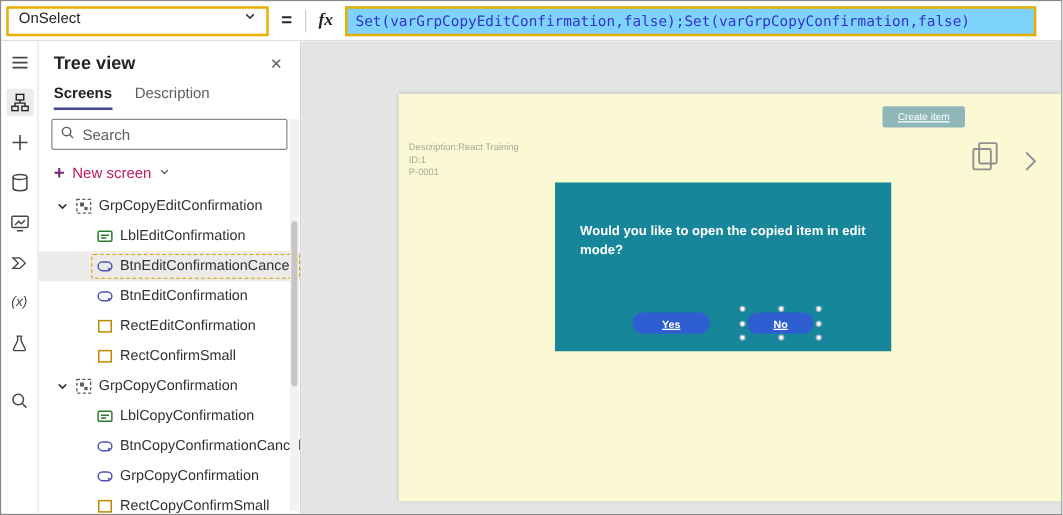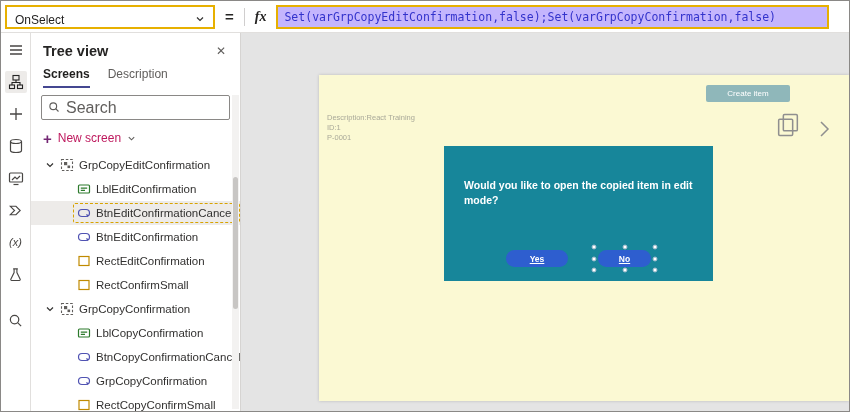--- a/index.html
+++ b/index.html
@@ -20,42 +20,42 @@
     height:32px; flex:0 0 32px;
     display:flex; align-items:center;
     gap:6px; padding:0 4px;
     background:#fff;
     border-bottom:1px solid #e1dfdd;
   }
   .prop-select {
     width:210px; height:24px;
     border:2px solid var(--highlight-yellow,#e7b000);
     background:#fff;
-    display:flex; align-items:flex-end; justify-content:space-between;
+    display:flex; align-items:flex-start; justify-content:space-between;
     padding:0 8px;
     font-size:12px; color:#201f1e;
     cursor:pointer;
   }
   .equals { font-size:15px; font-weight:bold; color:#252423; padding:0 4px; }
   .vdivider { width:1px; height:18px; background:#d0cece; }
   .fx {
     font-family:"Liberation Serif", serif;
     font-style:italic; font-size:14px; font-weight:bold;
     color:#252423; padding:0 4px;
   }
   .formula-box {
     flex:1; height:24px;
     border:2px solid var(--highlight-yellow,#e7b000);
     display:flex; align-items:center;
     padding:0 6px; margin-right:16px;
     font-family:"DejaVu Sans Mono", monospace;
     font-size:11.5px;
     color:var(--formula-blue,#3333cc);
     white-space:nowrap; overflow:hidden;
-    background:#c4b5fd;
+    background:#7dd3fc;
   }
 
   
   .body { flex:1; display:flex; overflow:hidden; }
 
   
   .rail {
     width:30px; flex:0 0 30px;
     border-right:1px solid #e1dfdd;
     display:flex; flex-direction:column; align-items:center;
@@ -92,21 +92,21 @@
   .tab { font-size:12px; color:#605e5c; padding-bottom:5px; cursor:pointer; border-bottom:2px solid transparent; }
   .tab.active { color:#201f1e; font-weight:bold; border-bottom:2px solid var(--tab-underline,#444791); }
 
   .search-row { padding:7px 10px 5px 10px; }
   .search-box {
     display:flex; align-items:center; gap:6px;
     border:1px solid #8a8886; border-radius:2px;
     height:25px; padding:0 6px; background:#fff;
   }
   .search-box input {
-    border:none; outline:none; flex:1; font-size:16px;
+    border:none; outline:none; flex:1; font-size:12px;
     font-family:"Liberation Sans", sans-serif; color:#323130;
     background:transparent; min-width:0;
   }
   .search-box input::placeholder { color:#605e5c; }
 
   .new-screen {
     display:flex; align-items:center; gap:6px;
     padding:4px 12px 6px 12px; cursor:pointer;
   }
   .new-screen .plus { color:var(--accent-purple,#742774); font-size:15px; font-weight:bold; line-height:1; }
@@ -141,26 +141,27 @@
   
   .canvas {
     flex:1; background:#e4e4e4; position:relative; overflow:hidden;
   }
   .app-screen {
     position:absolute; left:78px; top:42px; width:530px; height:326px;
     background:var(--canvas-yellow,#fbf9d3);
     box-shadow:0 0 3px rgba(0,0,0,0.18);
   }
   .create-item {
-    position:absolute; left:387px; top:10px; width:84px; height:17px;
+    position:absolute; left:387px; top:10px; width:66px; height:17px;
     background:var(--create-item-teal,#8fb7ba); color:#fff;
     border:none; border-radius:2px;
     font-size:8px; font-family:"Liberation Sans", sans-serif;
     display:flex; align-items:center; justify-content:center;
     cursor:pointer;
+    text-decoration:underline;
   }
   .record-block {
     position:absolute; left:8px; top:38px;
     font-size:7.5px; color:#a9a999; line-height:1.35;
     display:flex; flex-direction:column;
   }
   .copy-icon { position:absolute; left:455px; top:36px; cursor:pointer; }
   .next-chevron { position:absolute; left:497px; top:44px; cursor:pointer; }
 
   .dialog {

